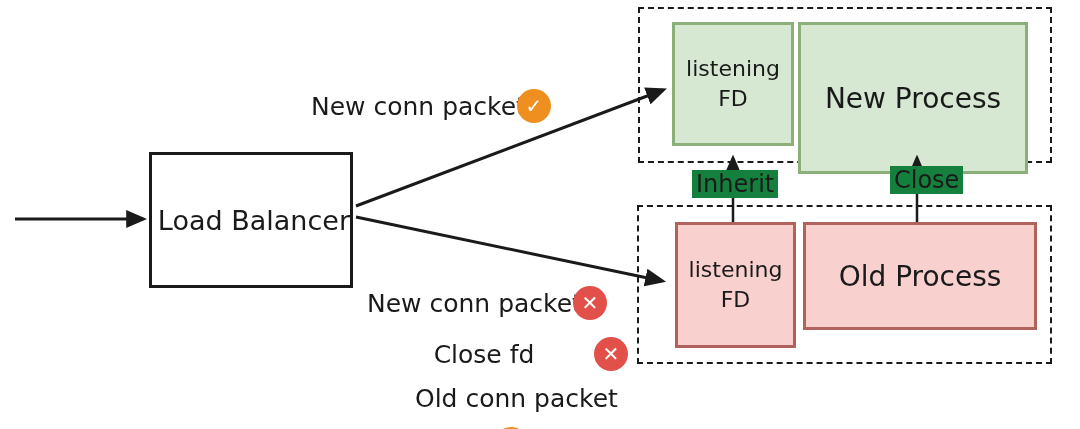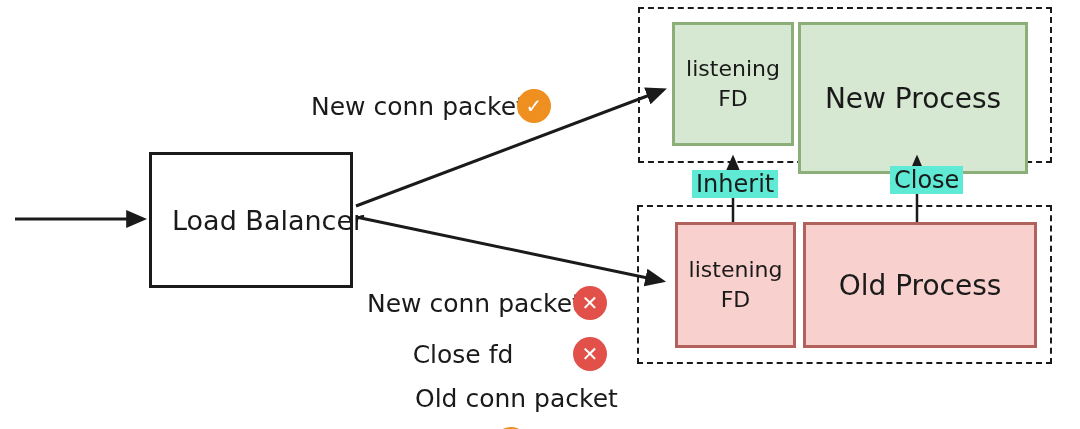--- a/index.html
+++ b/index.html
@@ -5,62 +5,62 @@
   html,body{margin:0;padding:0;background:#ffffff;}
   .canvas{
     position:relative;width:1080px;height:429px;background:#ffffff;
     font-family:"DejaVu Sans",sans-serif;color:#1a1a1a;overflow:hidden;
   }
   .svg-layer{position:absolute;left:0;top:0;z-index:2;pointer-events:none;}
 
   .lb-box{
     position:absolute;left:149px;top:152px;width:204px;height:136px;
     box-sizing:border-box;border:3px solid #1a1a1a;background:#ffffff;
-    display:flex;align-items:center;justify-content:flex-start;
+    display:flex;align-items:center;justify-content:flex-end;
     font-size:27px;z-index:1;white-space:nowrap;padding-left:20px;
   }
 
   .group{position:absolute;box-sizing:border-box;border:2px dashed #1a1a1a;z-index:1;}
   .group-new{left:638px;top:7px;width:414px;height:156px;}
   .group-old{left:637px;top:205px;width:415px;height:159px;}
 
   .inner{
     position:absolute;box-sizing:border-box;
     display:flex;align-items:center;justify-content:center;text-align:center;z-index:1;
   }
   .inner.green{background:#d6e8d2;border:3px solid #8cae78;}
   .inner.red{background:#f8d0cd;border:3px solid #b2625c;}
   .fd-new{left:672px;top:22px;width:122px;height:124px;font-size:22px;line-height:1.35;}
   .proc-new{left:798px;top:22px;width:230px;height:152px;font-size:28px;}
   .fd-old{left:675px;top:222px;width:121px;height:126px;font-size:22px;line-height:1.35;}
-  .proc-old{left:803px;top:222px;width:234px;height:126px;font-size:28px;}
+  .proc-old{left:803px;top:222px;width:234px;height:108px;font-size:28px;}
   .fd-text{width:100px;}
 
   .edge-label{
-    position:absolute;z-index:3;background:#5eead4;padding:0 4px;
+    position:absolute;z-index:3;background:#15803d;padding:0 4px;
     font-size:24px;white-space:nowrap;
   }
   .edge-inherit{left:692px;top:170px;}
   .edge-fork{left:890px;top:166px;}
 
   .anno{
     position:absolute;display:flex;align-items:center;gap:14px;z-index:3;
     font-size:25px;white-space:nowrap;
   }
   .anno .lbl{width:192px;text-align:center;}
   .badge{
     width:34px;height:34px;border-radius:50%;flex:0 0 34px;
     display:flex;align-items:center;justify-content:center;
     color:#ffffff;font-size:20px;font-weight:bold;line-height:1;
   }
   .badge.ok{background:#ef8f20;}
   .badge.no{background:#e25149;}
   .anno-1{top:89px;right:529px;}
   .anno-2{top:286px;right:473px;}
-  .anno-3{top:337px;right:473px;}
+  .anno-3{top:337px;right:452px;}
   .anno-4{top:384px;right:473px;flex-direction:column;}
 </style>
 </head>
 <body>
 
 <div class="canvas">
 
   <svg class="svg-layer" width="1080" height="429" viewBox="0 0 1080 429">
     <defs>
       <marker id="ah" markerWidth="7" markerHeight="6" refX="5.6" refY="3" orient="auto" markerUnits="strokeWidth">

